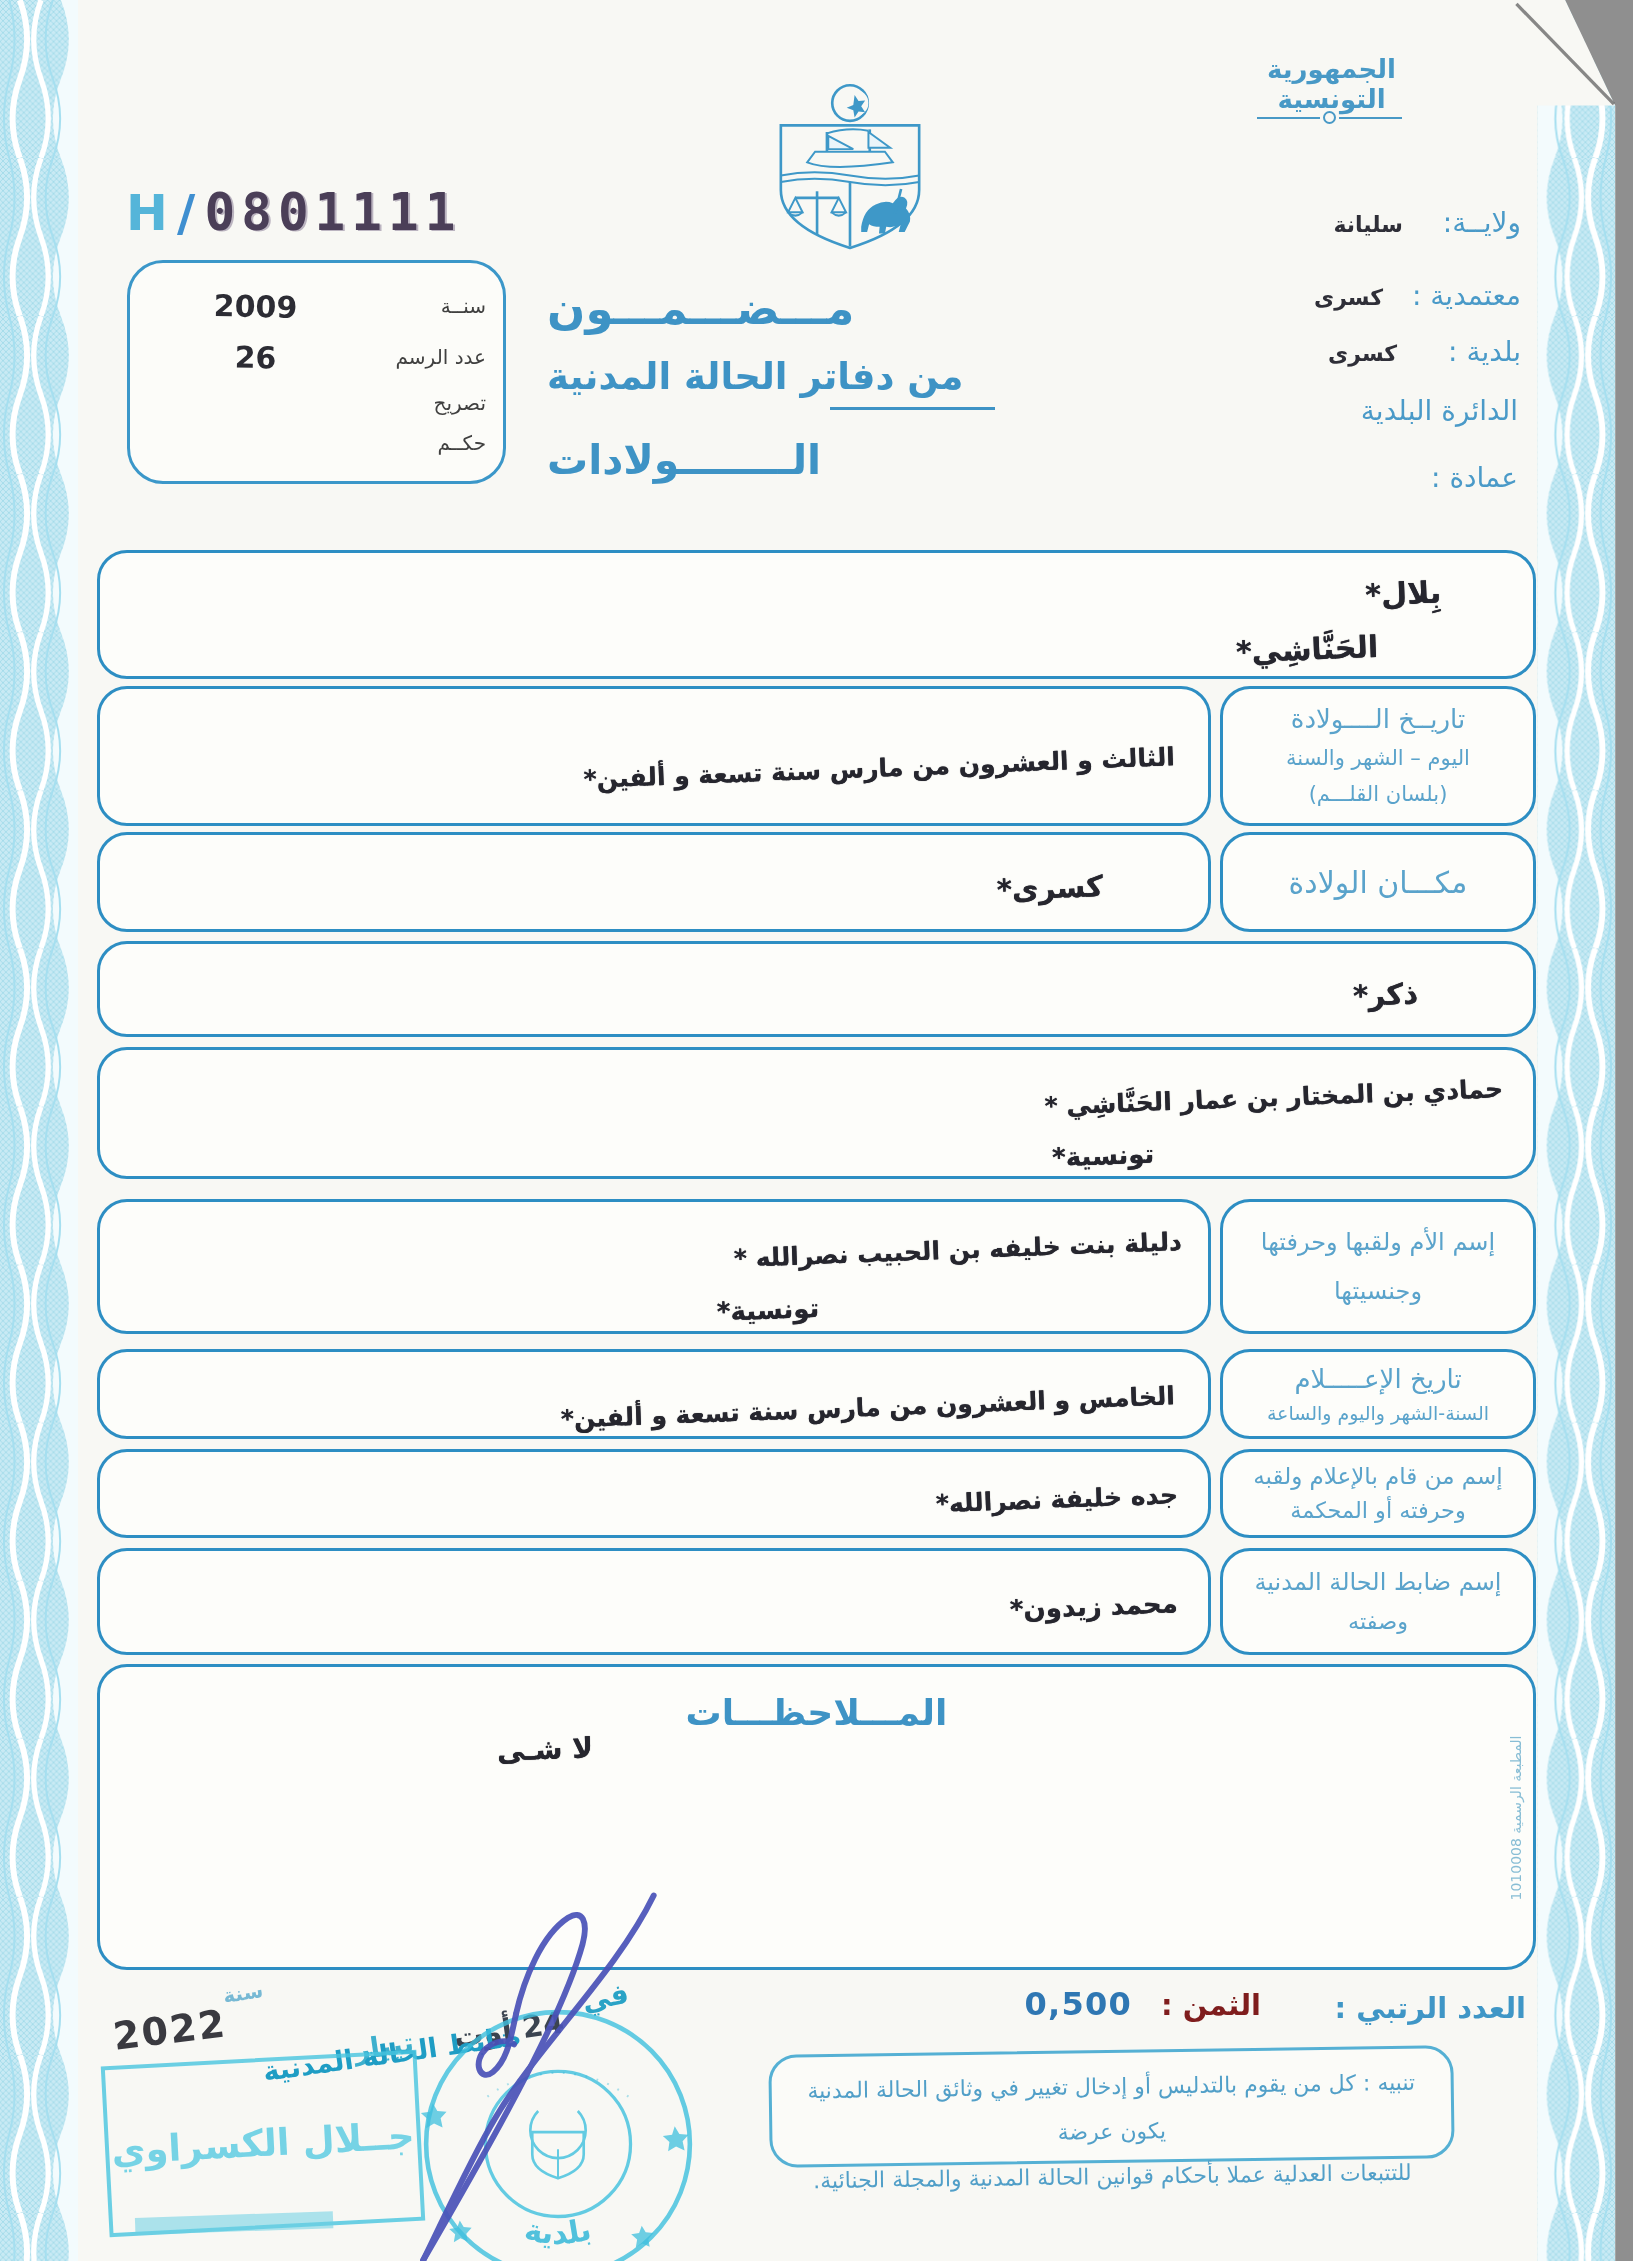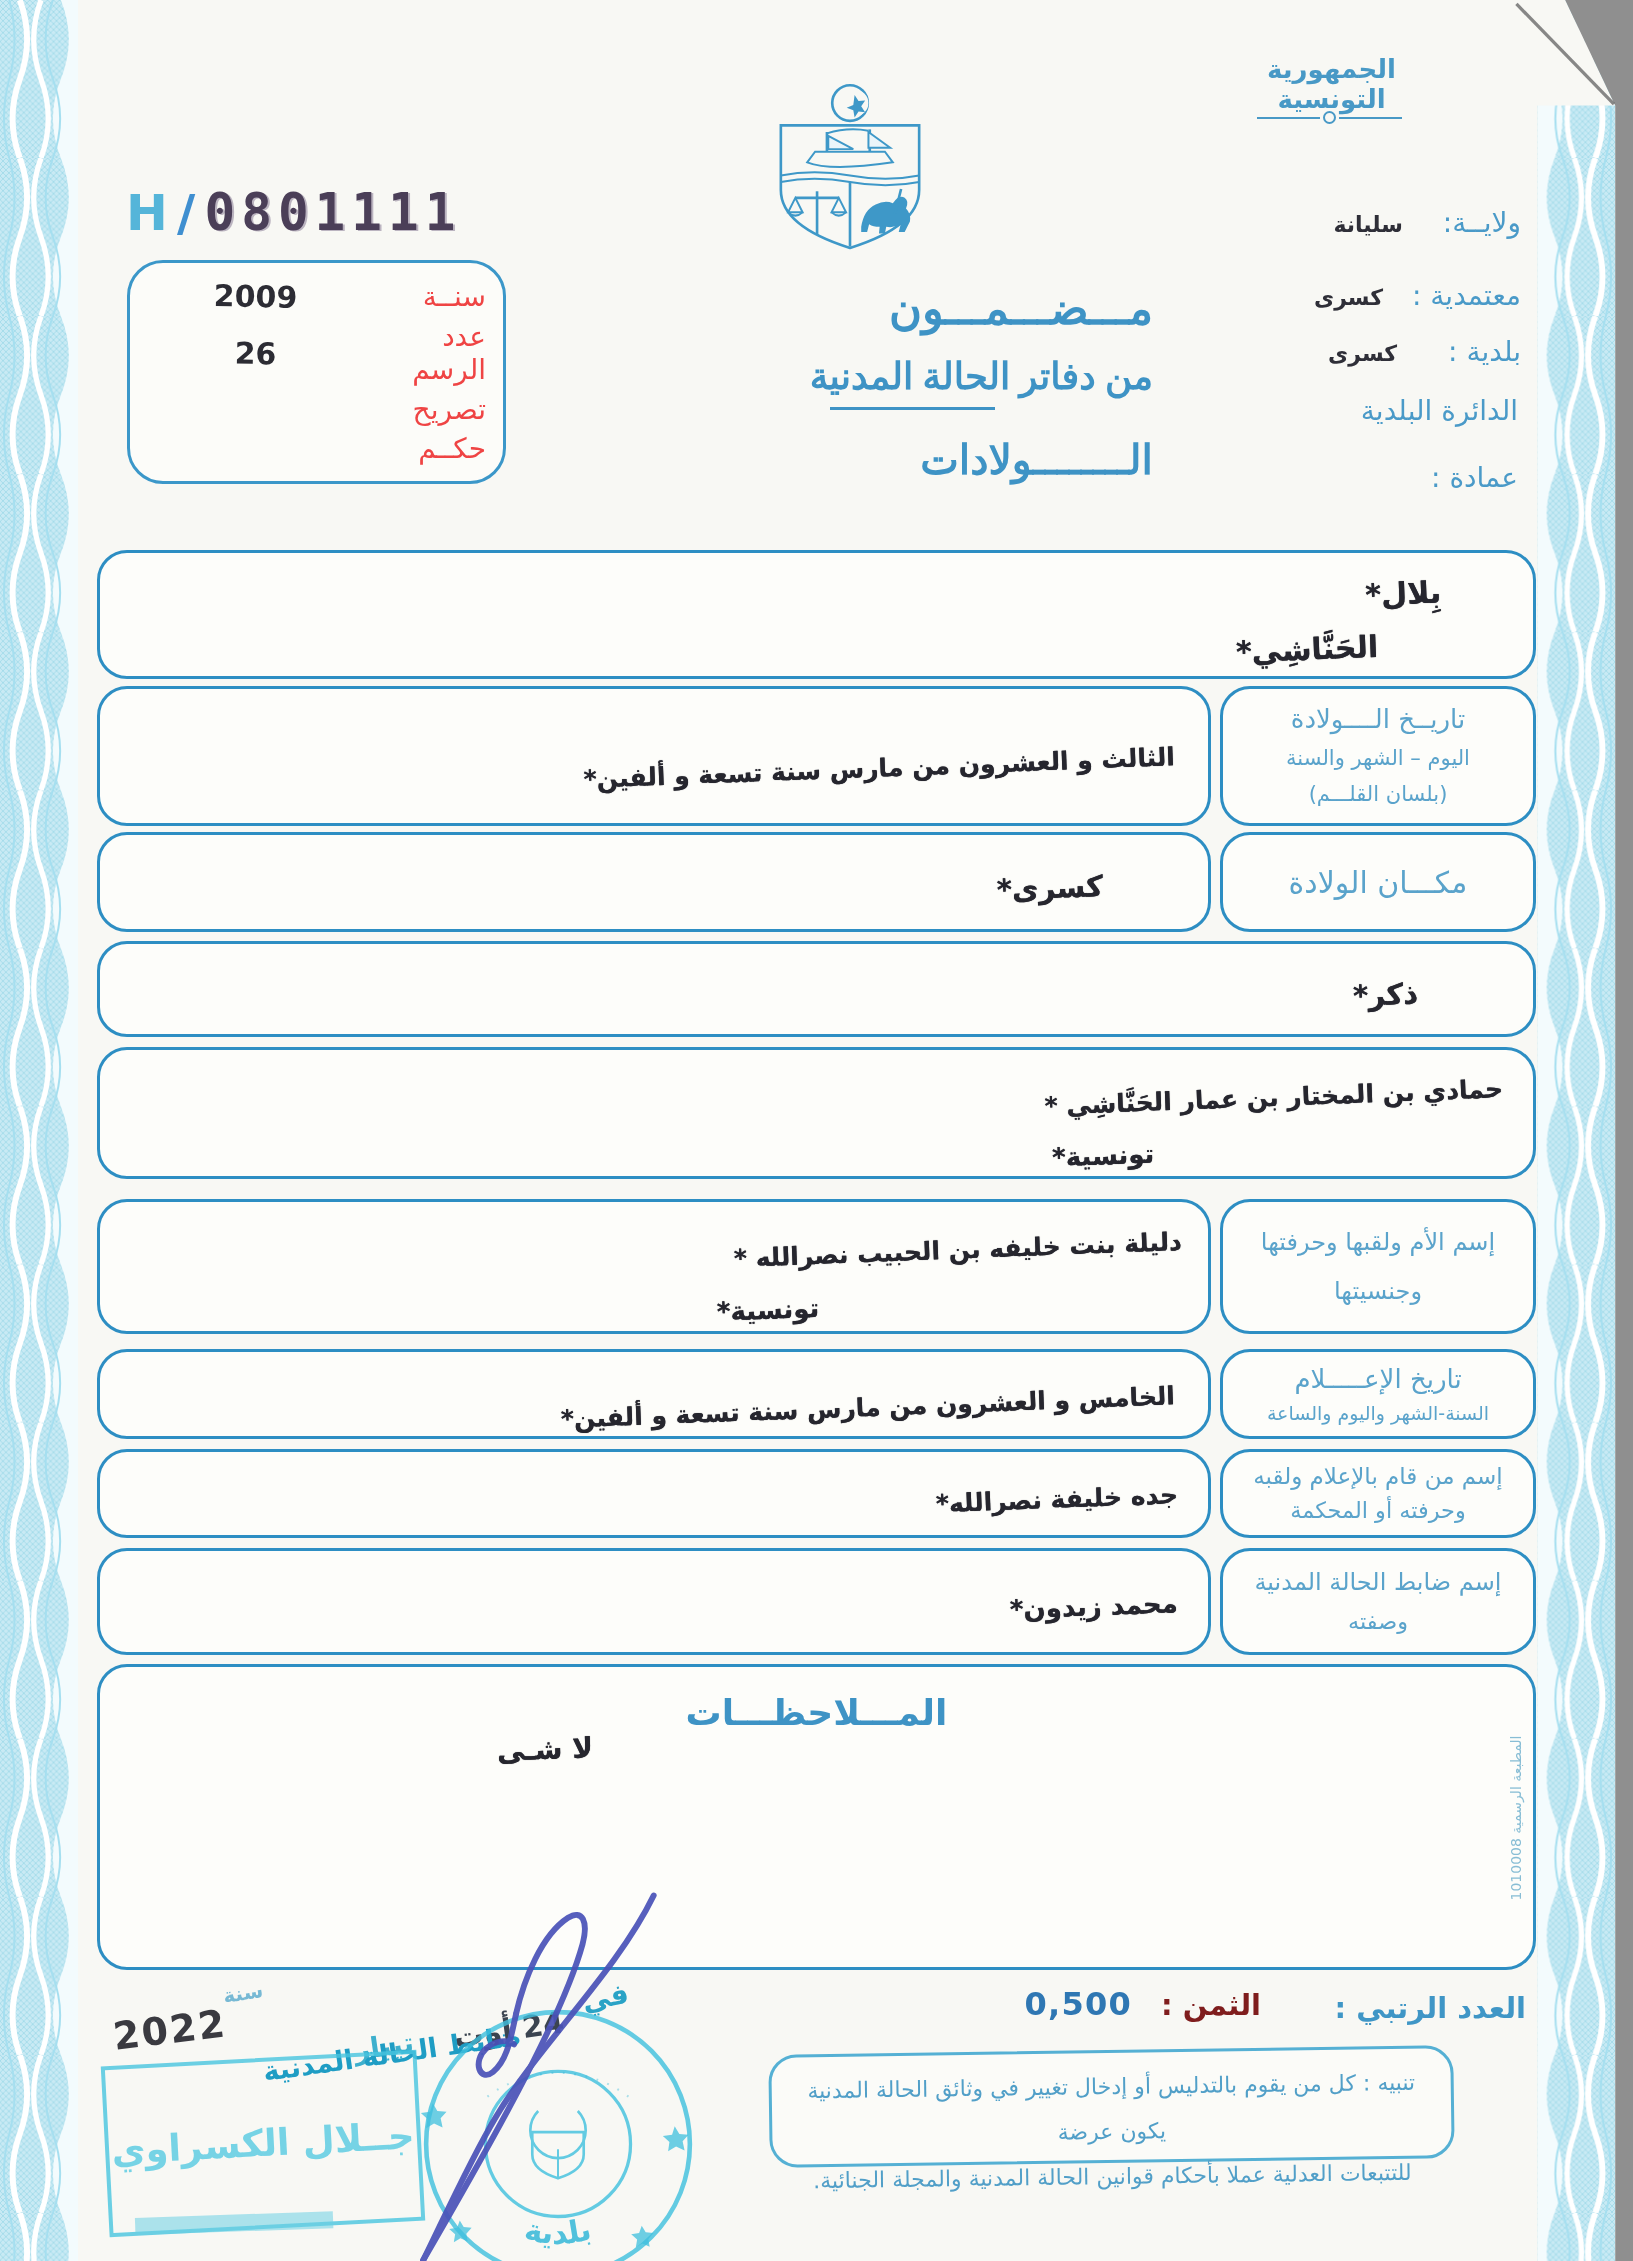--- a/index.html
+++ b/index.html
@@ -29,24 +29,24 @@
   .serial{position:absolute;left:126px;top:183px;direction:ltr;display:flex;align-items:baseline;}
   .serial .h{color:#55b5d9;font-size:50px;font-weight:bold;letter-spacing:2.6px;}
   .serial .slash{color:#3f8fd0;font-size:50px;font-weight:bold;margin:0 9.2px 0 6.6px;}
   .serial .num{color:#4b3f58;font-family:"DejaVu Sans Mono","DejaVu Sans",monospace;
     font-size:51px;font-weight:bold;letter-spacing:6px;text-shadow:2px 1.3px 0 rgba(75,55,95,.35);}
 
   .registry-box{position:absolute;left:127px;top:260px;width:379px;height:224px;
     border:3.3px solid #3b97c9;border-radius:36px;background:#fcfcf9;
     display:flex;flex-direction:column;justify-content:space-evenly;padding:9.2px 17px;box-sizing:border-box;}
   .rg-line{display:flex;align-items:center;}
-  .rg-label{width:122px;color:#ef4444;font-size:28px;text-align:right;}
+  .rg-label{width:122px;color:#404040;font-size:20px;text-align:right;}
   .rg-value{flex:1;text-align:center;font-weight:bold;font-size:30px;color:#2c2c34;transform:rotate(1.2deg);}
 
-  .title-block{position:absolute;left:547px;top:282px;width:606px;text-align:right;color:#3e93c5;font-family:Liberation Serif, serif;}
+  .title-block{position:absolute;left:547px;top:282px;width:606px;text-align:left;color:#3e93c5;}
   .title-l1{font-size:45px;font-weight:bold;}
   .title-l2{font-size:37px;font-weight:bold;margin-top:20px;}
   .title-underline{width:165px;height:2.6px;background:#3e93c5;margin:9.2px auto 0 283px;}
   .title-l3{font-size:41px;font-weight:bold;margin-top:26px;}
 
   .region{position:absolute;display:flex;align-items:baseline;}
   .region .lbl{color:#4a9ac8;font-size:28px;white-space:nowrap;}
   .region .val{color:#2f2f38;font-weight:bold;font-size:22px;white-space:nowrap;}
   .r-wilaya{right:113px;top:206px;gap:40px;}
   .r-deleg{right:113px;top:279px;gap:29px;}

